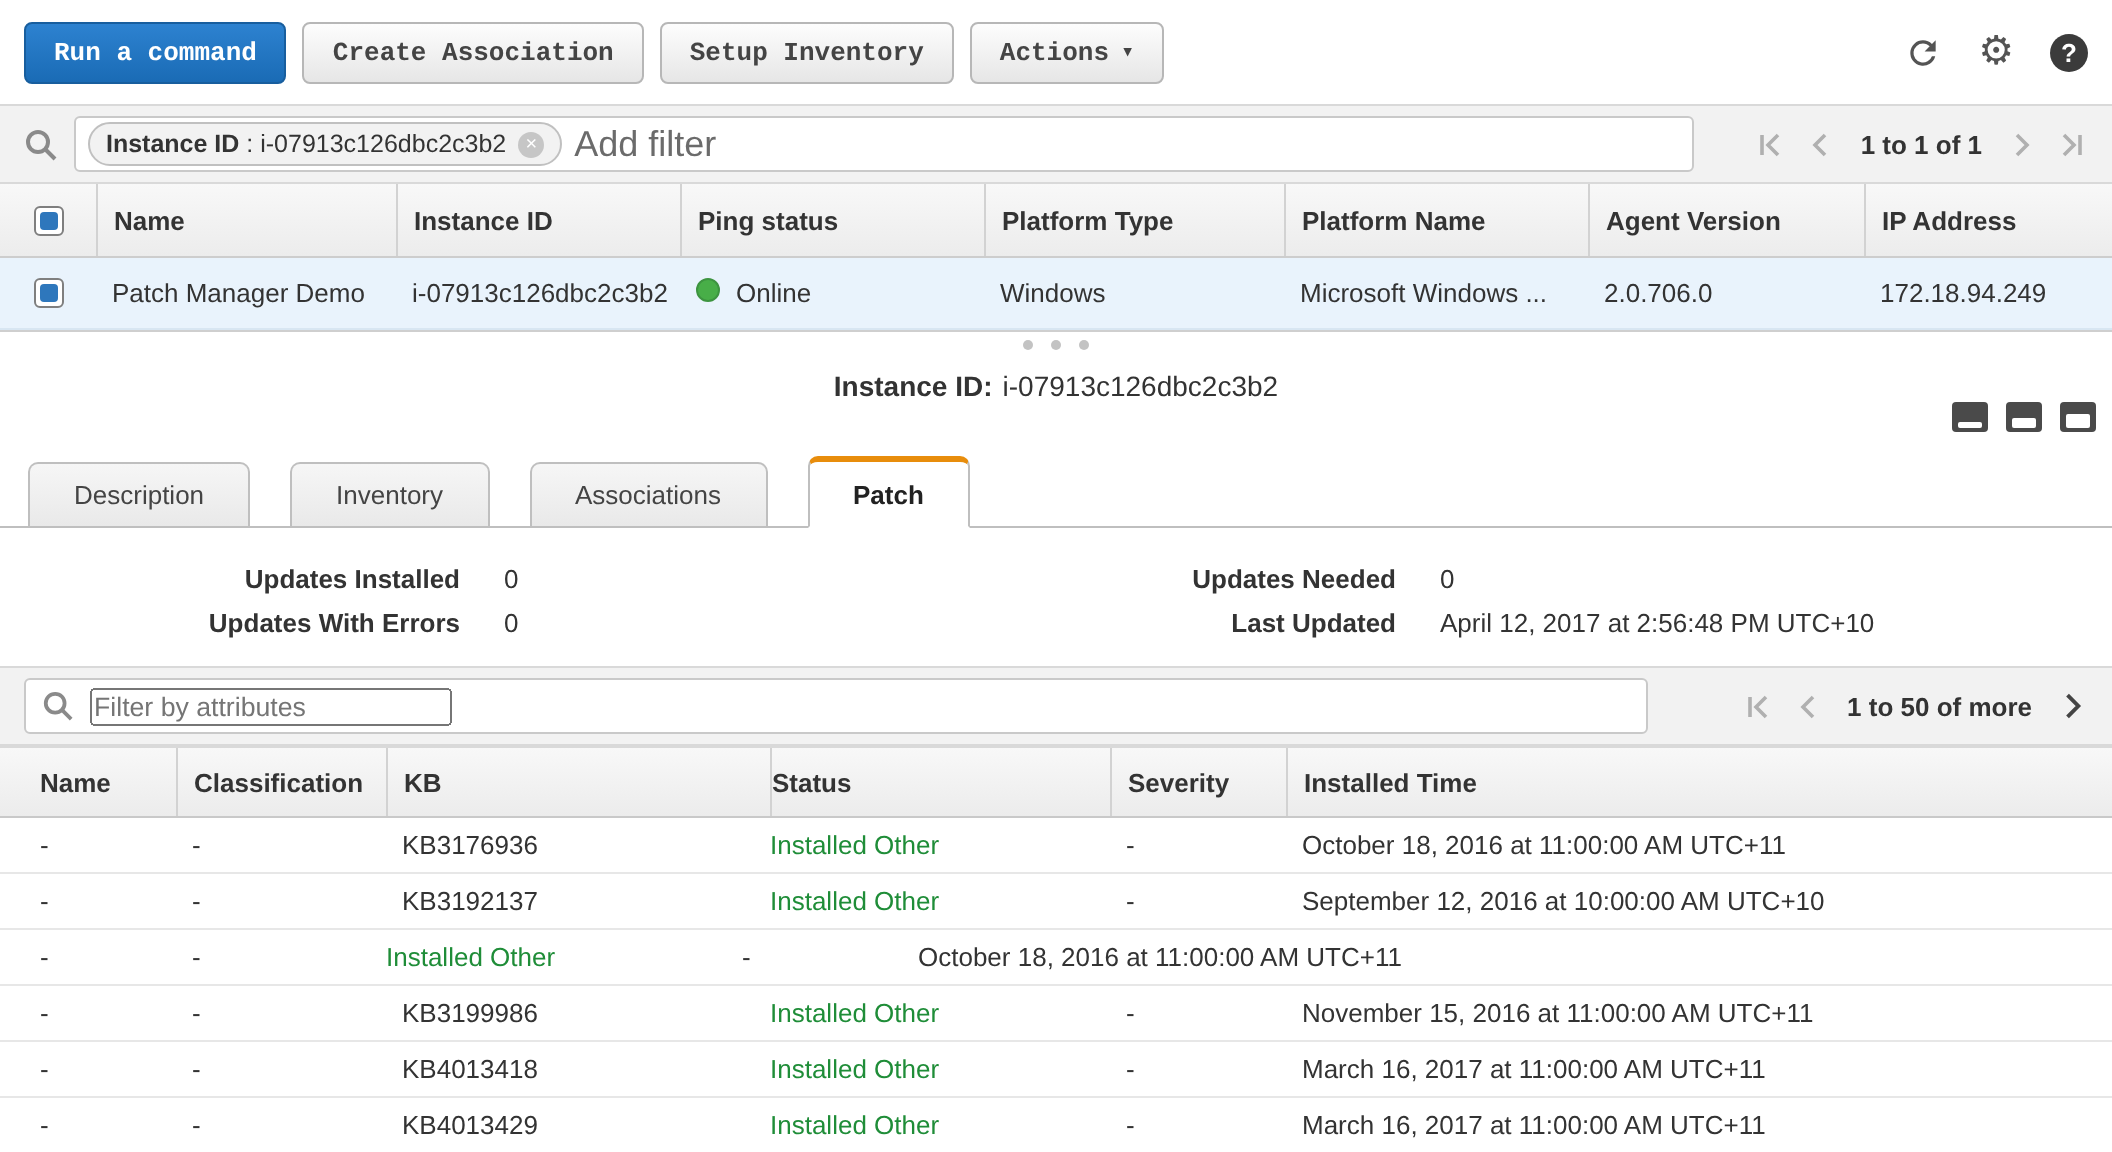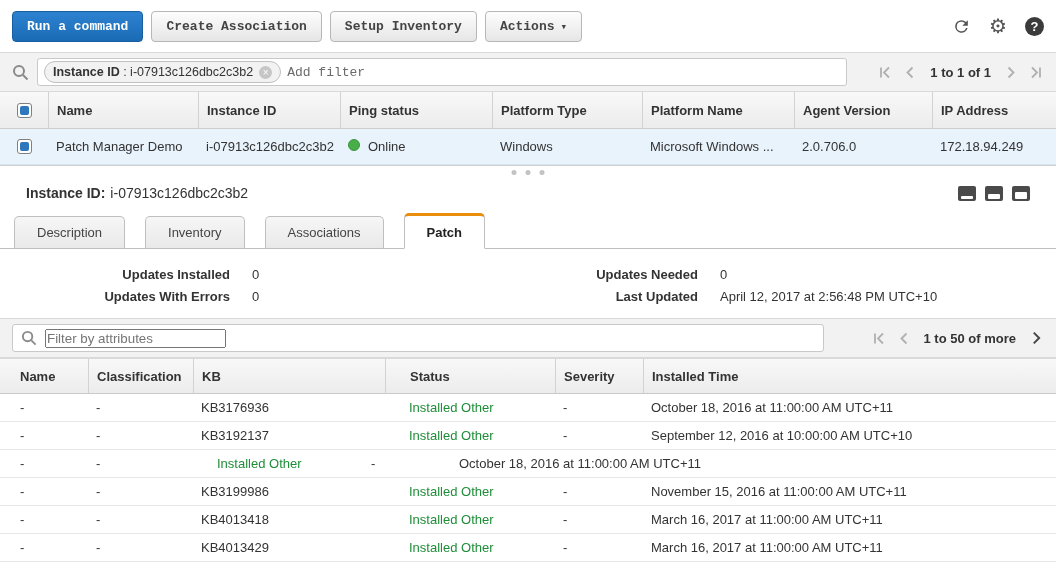--- a/index.html
+++ b/index.html
@@ -23,21 +23,21 @@
   .filterbar { height:40px; background:#f2f2f2; border-top:1px solid #d9d9d9; border-bottom:1px solid #d9d9d9;
                display:flex; align-items:center; padding:0 12px; }
   .search-glyph { margin-right:8px; display:flex; }
   .searchbox { flex:1; max-width:810px; height:28px; background:#fff; border:1px solid #c9c9c9; border-radius:3px;
                display:flex; align-items:center; padding:0 6px; gap:6px; }
   .tag { display:inline-flex; align-items:center; height:22px; padding:0 8px; background:#f2f2f2;
          border:1px solid #c0c0c0; border-radius:12px; white-space:pre; font-size:12.5px; }
   .tag b { color:#333; }
   .tag-x { width:13px; height:13px; margin-left:6px; border-radius:50%; background:#c6c6c6; color:#fff;
            font-size:10px; line-height:13px; text-align:center; cursor:pointer; }
-  .searchbox input { border:none; outline:none; flex:1; font-size:13px; font-family:Liberation Mono, monospace; color:#6d28d9; background:transparent; }
+  .searchbox input { border:none; outline:none; flex:1; font-size:18px; font-family:Liberation Sans, sans-serif; color:#6d28d9; background:transparent; }
   .searchbox input::placeholder { color:#6b6b6b; opacity:1; }
   .searchbox2 { display:flex; align-items:center; flex:1; max-width:812px; height:28px; background:#fff;
                 border:1px solid #c9c9c9; border-radius:3px; padding:0 8px; gap:8px; }
 
   .pager { margin-left:auto; display:flex; align-items:center; gap:10px; padding-left:10px; }
   .pg-btn { background:none; border:none; cursor:pointer; display:flex; align-items:center; padding:0 2px; }
   .pg-text { font-weight:bold; color:#333; margin:0 4px; white-space:nowrap; }
 
   
   .itable-header { height:37px; display:flex; align-items:center; background:linear-gradient(#f8f8f8,#ececec);
@@ -57,21 +57,21 @@
               display:flex; align-items:center; justify-content:center; cursor:pointer; }
   .checkbox .inner { width:9px; height:9px; border-radius:2px; background:#2e77bc; }
   .dot-online { width:12px; height:12px; border-radius:50%; background:#48ae48; border:1px solid #3d9440; }
 
   
   .split { position:relative; height:10px; border-top:1px solid #cfcfcf; }
   .drag-handle { position:absolute; left:50%; top:2px; transform:translateX(-50%); display:flex; gap:9px; cursor:row-resize; padding:2px 6px; }
   .drag-handle i { width:5px; height:5px; border-radius:50%; background:#c3c3c3; display:block; }
 
   
-  .detail-head { display:flex; align-items:center; padding:10px 26px 6px; }
+  .detail-head { display:flex; align-items:center; padding:10px 8px 6px;flex-direction:column; }
   .detail-title { font-size:14px; }
   .detail-title b { margin-right:5px; }
   .pane-icons { margin-left:auto; display:flex; gap:9px; }
   .pane-icon { width:18px; height:15px; background:#4a4a4a; border-radius:2px; position:relative; cursor:pointer; }
   .pane-icon span { position:absolute; left:3px; right:3px; bottom:2px; background:#fff; border-radius:1px; }
   .pane-icon.s1 span { height:3px; } .pane-icon.s2 span { height:5px; } .pane-icon.s3 span { height:7px; }
 
   .tabs { display:flex; align-items:flex-end; padding:6px 14px 0; border-bottom:1px solid #bfbfbf; gap:20px; }
   .tab { height:32px; padding:0 22px; display:flex; align-items:center; background:linear-gradient(#f6f6f6,#e9e9e9);
          border:1px solid #bfbfbf; border-bottom:none; border-radius:5px 5px 0 0; color:#444; cursor:pointer; }
@@ -86,21 +86,21 @@
   .stats-col.right .stat-label { width:170px; }
   .stat-value { padding-left:22px; color:#333; }
 
   
   .ptable-header { height:36px; display:flex; align-items:center; background:linear-gradient(#f8f8f8,#ececec);
                    border-top:1px solid #d9d9d9; border-bottom:1px solid #c9c9c9; font-weight:bold; color:#333; }
   .ptable-row { height:28px; display:flex; align-items:center; border-bottom:1px solid #e7e7e7; background:#fff; }
   .p-name   { width:88px;  padding-left:20px; }
   .p-class  { width:105px; padding-left:8px; }
   .p-kb     { width:192px; padding-left:8px; }
-  .p-status { width:170px; padding-left:24px; }
+  .p-status { width:170px; padding-left:0; }
   .p-sev    { width:88px;  padding-left:8px; }
   .p-time   { flex:1;      padding-left:8px; white-space:nowrap; }
   .ptable-header > div:not(.p-name) { border-left:1px solid #d2d2d2; align-self:stretch; display:flex; align-items:center; }
   .status-installed { color:#1f8d38; }
 
   svg.glyph { display:block; }
 </style>
 </head>
 <body>
 

